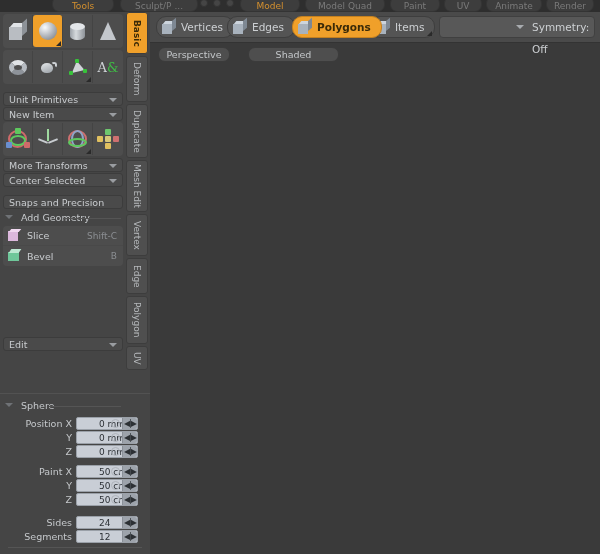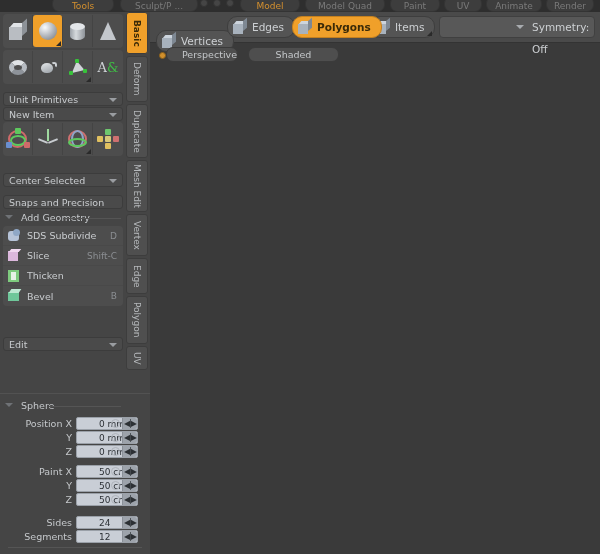--- a/index.html
+++ b/index.html
@@ -342,59 +342,47 @@
         <div class="gizmo">
           <div class="gz-nub" style="left:8px;top:0px;background:#6ec76e;width:6px;height:6px;"></div>
           <div class="gz-nub" style="left:8px;top:14px;background:#e0c060;width:6px;height:6px;"></div>
           <div class="gz-nub" style="left:0px;top:7px;background:#e0c060;width:6px;height:6px;"></div>
           <div class="gz-nub" style="left:16px;top:7px;background:#cf7070;width:6px;height:6px;"></div>
           <div class="gz-nub" style="left:8px;top:7px;background:#d8c87a;width:6px;height:6px;"></div>
         </div>
       </div>
     </div>
 
+    <div class="dropdown" style="top:146px;">
+      <span>More Transforms</span>
+      <span class="caret"></span>
+    </div>
     <div class="dropdown" style="top:161px;">
       <span>Center Selected</span>
       <span class="caret"></span>
     </div>
 
     <div class="plainbar" style="top:183px;">
       <span>Snaps and Precision</span>
     </div>
 
     <div class="sechead" style="top:199px;">
       <span class="tri"></span>
       <span class="lbl">Add Geometry</span>
       <span class="rule"></span>
     </div>
 
     <div class="geolist" style="top:214px;">
-      <div class="georow">
-        <span class="gi">
-          <span style="position:absolute;left:1px;top:2px;width:11px;height:10px;border-radius:3px;background:#b6c3d8;"></span>
-          <span style="position:absolute;left:6px;top:0px;width:7px;height:7px;border-radius:50%;background:#8fa7c6;"></span>
-        </span>
-        <span class="gl">SDS Subdivide</span>
-        <span class="gk">D</span>
-      </div>
       <div class="georow">
         <span class="gi">
           <span style="position:absolute;left:1px;top:2px;width:10px;height:10px;background:#dcb8dd;"></span>
           <span style="position:absolute;left:3px;top:0px;width:10px;height:3px;background:#f0d8f0;transform:skewX(-40deg);"></span>
         </span>
         <span class="gl">Slice</span>
         <span class="gk">Shift-C</span>
-      </div>
-      <div class="georow">
-        <span class="gi">
-          <span style="position:absolute;left:1px;top:1px;width:11px;height:12px;background:#7ecb7e;"></span>
-          <span style="position:absolute;left:4px;top:3px;width:5px;height:8px;background:#e6f2e6;"></span>
-        </span>
-        <span class="gl">Thicken</span>
-        <span class="gk"></span>
       </div>
       <div class="georow">
         <span class="gi">
           <span style="position:absolute;left:1px;top:3px;width:11px;height:9px;background:#6fc79a;"></span>
           <span style="position:absolute;left:3px;top:0px;width:10px;height:4px;background:#bde8d2;transform:skewX(-35deg);"></span>
         </span>
         <span class="gl">Bevel</span>
         <span class="gk">B</span>
       </div>
     </div>
@@ -488,21 +476,21 @@
         <span class="pv">12</span>
         <span class="parrows">◀|▶</span>
       </span>
     </div>
     <div style="position:absolute;left:8px;top:154px;width:134px;height:1px;background:#555;"></div>
   </div>
 
   <div class="viewwrap">
 
     <div class="toolbar">
-      <div class="tbtn" style="left:6px;margin-top:14px;">
+      <div class="tbtn" style="left:6px;">
         <span class="cubeico">
             <span class="ct"></span>
             <span class="cr"></span>
             <span class="cf"></span>
           </span>
         <span>Vertices</span>
       </div>
       <div class="tbtn" style="left:77px;">
         <span class="cubeico">
             <span class="ct"></span>
@@ -607,18 +595,18 @@
           <text x="25" y="39" fill="#d06a6a" font-size="8" font-family="DejaVu Sans, sans-serif">x</text>
         </svg>
       </div>
 
       <div class="vplabel">Sphere Primitive</div>
       <div class="watermark">pxleyes.com</div>
     </div>
 
     <div class="vpheader">
       <span class="vpdot"></span>
-      <span class="vpbtn" style="left:16px; width:72px;text-align:right;">Perspective</span>
+      <span class="vpbtn" style="left:8px; width:72px;">Perspective</span>
       <span class="vpbtn" style="left:98px; width:91px;">Shaded</span>
     </div>
 
   </div>
 </div>
 
 </body></html>

